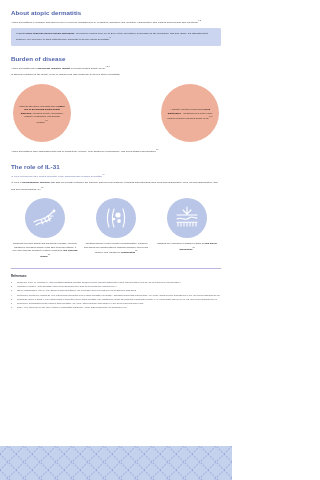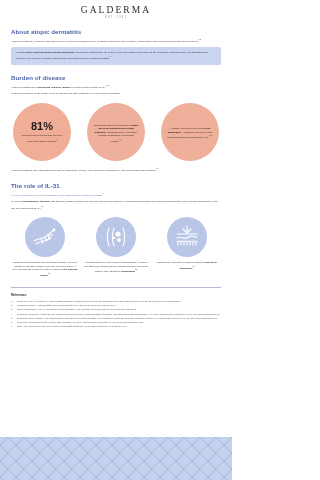--- a/index.html
+++ b/index.html
@@ -104,24 +104,20 @@
   .footer {
     position:absolute; left:0; bottom:0;
     width:232px; height:43px; background:#c5d2ee;
   }
 </style>
 </head>
 <body>
 
 <div class="page">
 
-  <div class="brand">
-    <div class="brand-word">GALDERMA</div>
-    <div class="brand-est">EST. 1981</div>
-  </div>
 
 
   <div class="body">
 
     <div>
       <div class="h2">About atopic dermatitis</div>
       <div class="p">
         <span>Atopic dermatitis is a common and chronic form of eczema characterized by persistent, disruptive itch (pruritus), inflammatory skin lesions and frequent skin infections.</span><span class="sup">1,2</span>
       </div>
       <div class="callout">
@@ -132,26 +128,20 @@
     </div>
 
     <div class="sec">
       <div class="h2">Burden of disease</div>
       <div class="p">
         <span>Atopic dermatitis has a <b>significant negative impact</b> on health-related quality of life.</span><span class="sup">4,5,6</span>
       </div>
       <div class="p">In studies reporting on the quality of life of adults living with moderate to severe atopic dermatitis:</div>
 
       <div class="circles">
-        <div class="circ c1">
-          <div class="circ-num">81%</div>
-          <div class="circ-txt">
-            <span>described itch as among their top three most problematic symptoms</span><span class="sup">7</span>
-          </div>
-        </div>
         <div class="circ c2">
           <div class="circ-txt">
             <span>Patients with atopic dermatitis had a <b>higher risk of developing mental health disorders</b>, including anxiety, depression, cognitive dysfunction, and suicidal ideation</span><span class="sup">4,8</span>
           </div>
         </div>
         <div class="circ c3">
           <div class="circ-txt">
             <span>A majority reported experiencing <b>sleep disturbance</b> - considered one of the major factors leading to impaired quality of life</span><span class="sup">9,10</span>
           </div>
         </div>

